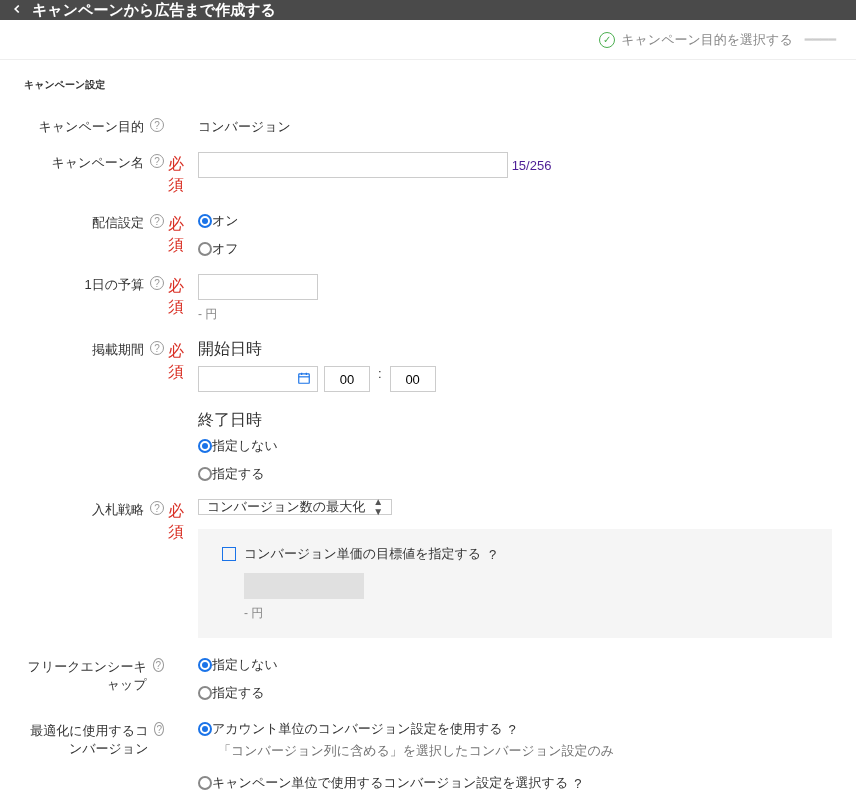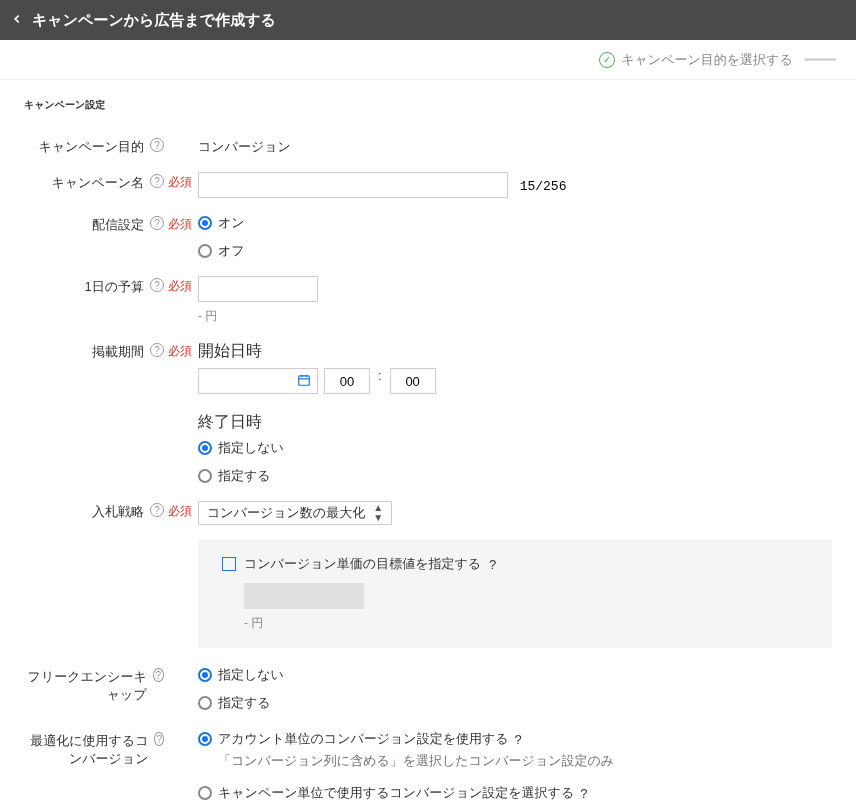--- a/index.html
+++ b/index.html
@@ -5,21 +5,21 @@
     * { box-sizing: border-box; margin: 0; padding: 0; }
     body {
       font-family: "Hiragino Kaku Gothic ProN", "Hiragino Sans", Meiryo, sans-serif;
       font-size: 13px;
       color: #333;
       background: #fff;
     }
     .header {
       background: #4a4a4a;
       color: #fff;
-      height: 40px;
+      height: 20px;
       display: flex;
       align-items: center;
       padding: 0 10px;
     }
     .header .back {
       margin-right: 8px;
       cursor: pointer;
     }
     .header .title {
       font-size: 15px;
@@ -55,57 +55,57 @@
       gap:6px;
       padding-top:2px;
     }
     .row .label-col .label { text-align:right; }
     .row .label-col .help-icon {
       width:14px; height:14px; border:1px solid #999; border-radius:50%;
       display:inline-flex; align-items:center; justify-content:center;
       color:#999; font-size:10px;
     }
     .row .req-col { width:30px; text-align:left; padding-left:4px; padding-top:2px;}
-    .row .req { color:#d93025; font-size:12px; }
+    .row .req { color:#d93025; font-size:16px; }
     .row .val-col { flex:1; padding-left:4px; }
     .row .static { padding-top:2px; }
     input.text-input {
       border:1px solid #ccc; height:26px; padding:2px 6px; font-size:13px;
       width:310px;
     }
     input.small-input {
       border:1px solid #ccc; height:26px; padding:2px 6px; font-size:13px; width:120px;
     }
     input.tiny-input {
       border:1px solid #ccc; height:26px; padding:2px 6px; font-size:13px; width:46px; text-align:center;
     }
-    .counter { display:inline-block; margin-left:8px; color:#000000;font-family:Liberation Mono, monospace; }
+    .counter { display:inline-block; color:#4c1d95; }
     .radio-group { display:flex; flex-direction:column; gap:10px; }
-    .radio-item { display:flex; align-items:center; gap:6px; cursor:pointer; }
+    .radio-item { display:flex; align-items:center; cursor:pointer; }
     .radio {
       width:14px; height:14px; border:2px solid #1a73e8; border-radius:50%;
       display:inline-flex; align-items:center; justify-content:center;
       flex-shrink:0;
     }
     .radio.selected::after {
       content:""; width:6px; height:6px; background:#1a73e8; border-radius:50%;
     }
     .radio.unselected { border-color:#888; }
     .hint { color:#888; font-size:12px; margin-top:6px; }
     .sublabel { font-size:16px; color:#333; margin-bottom:6px; }
     .date-row { display:flex; align-items:flex-start; gap:6px; }
     .date-input-wrap {
       display:flex; align-items:center; border:1px solid #ccc; height:26px;
       padding:0 6px; width:120px; justify-content:space-between;
     }
     .date-input-wrap input { border:none; width:80px; font-size:13px; outline:none; }
     .cal-icon { color:#1a73e8; font-size:14px; }
     .colon { margin:0 2px; }
     .select-box {
-      border:1px solid #ccc; height:24px; padding:2px 8px; display:inline-flex;
+      border:1px solid #ccc; height:16px; padding:2px 8px; display:inline-flex;
       align-items:center; gap:8px; cursor:pointer; background:#fff;
     }
     .select-arrow { color:#555; font-size:10px; line-height:1;}
     .gray-panel {
       background:#f5f5f5; margin-top:14px; padding:16px 24px;
     }
     .checkbox {
       width:14px; height:14px; border:1.5px solid #1a73e8; display:inline-block;
       flex-shrink:0;
     }

